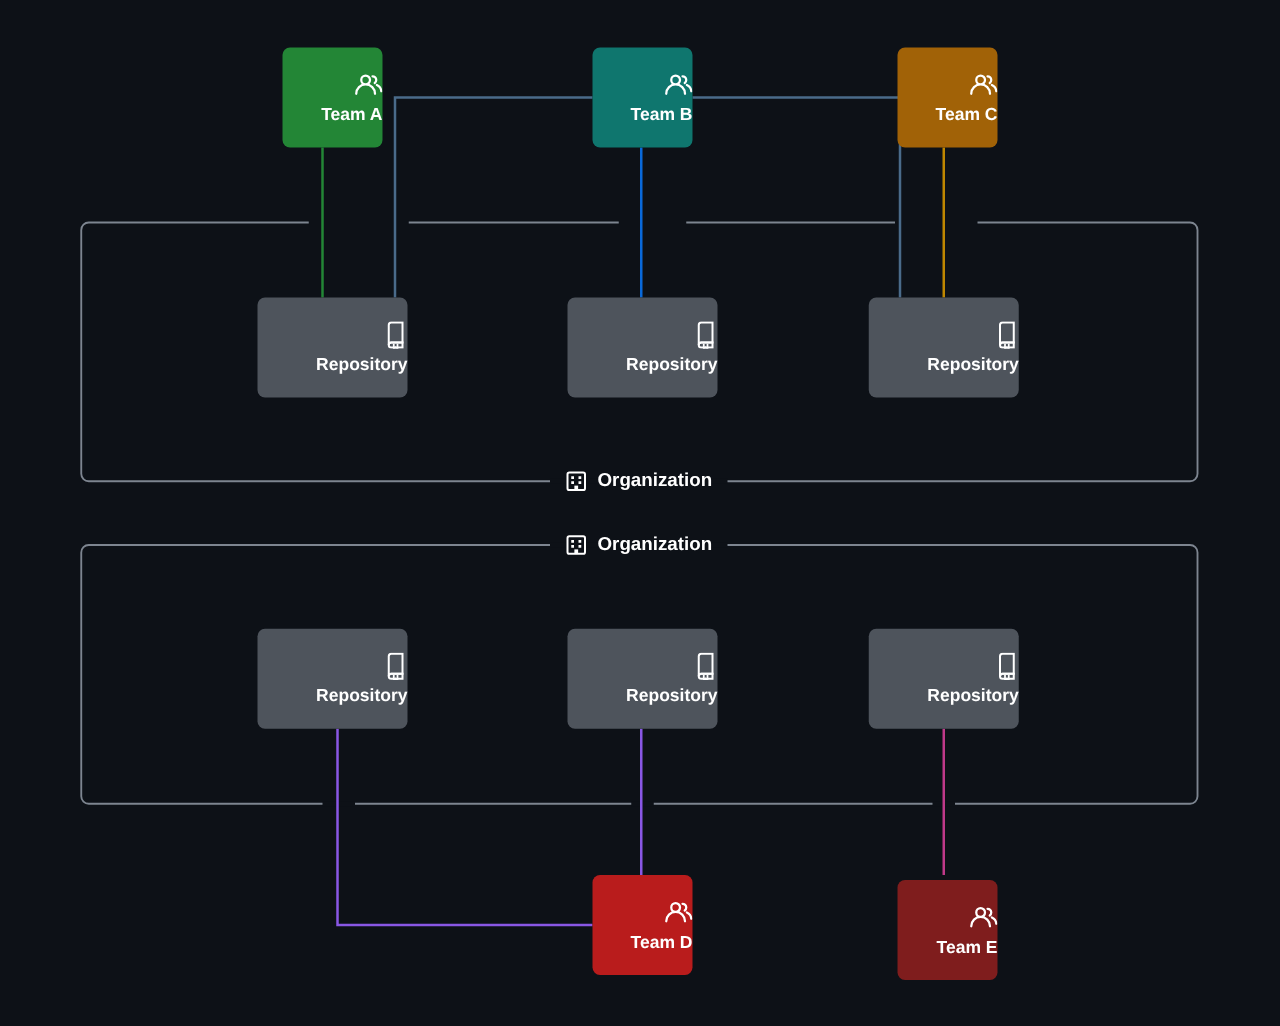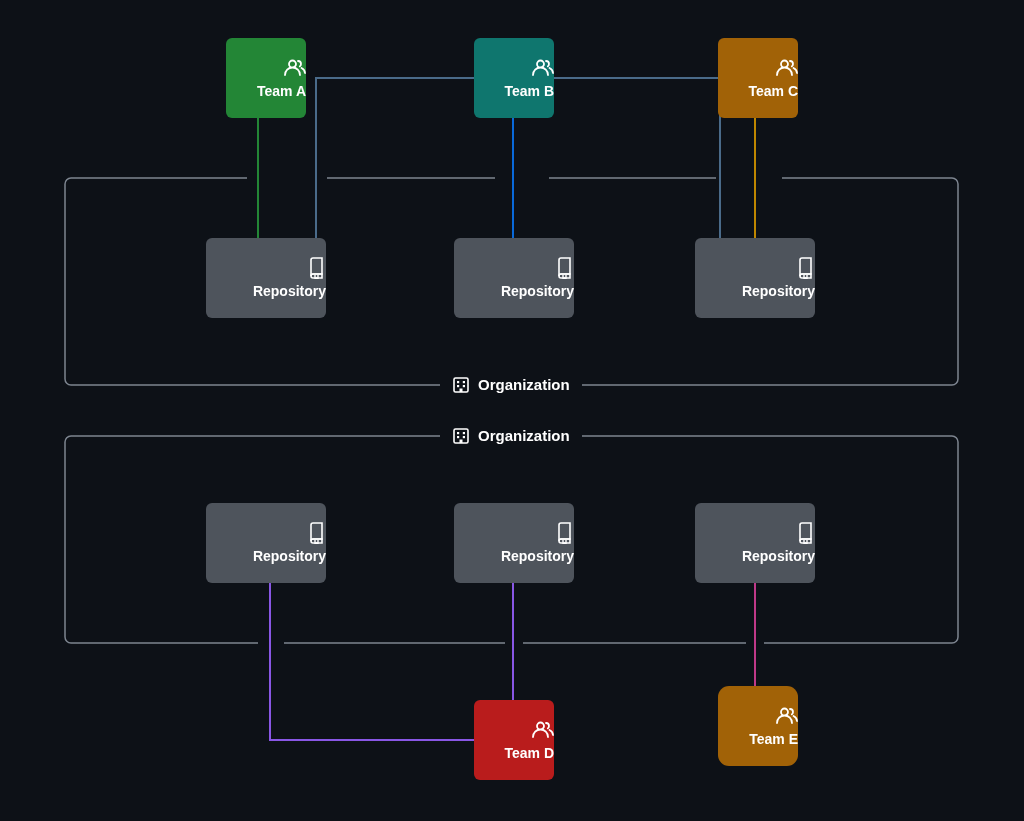--- a/index.html
+++ b/index.html
@@ -179,18 +179,18 @@
     </svg>
   <span>Repository</span>
 </div>
 
 <div class="box team" style="left:474px; top:700px; background:#b91c1c;">
   <svg class="icon-people" viewBox="0 0 22 20">
       <use href="#people-icon"></use>
     </svg>
   <span>Team D</span>
 </div>
-<div class="box team" style="left:718px; top:686px; background:#a16207;border-radius:11px;">
+<div class="box team" style="left:718px; top:704px; background:#7f1d1d;">
   <svg class="icon-people" viewBox="0 0 22 20">
       <use href="#people-icon"></use>
     </svg>
   <span>Team E</span>
 </div>
 
 </body></html>

